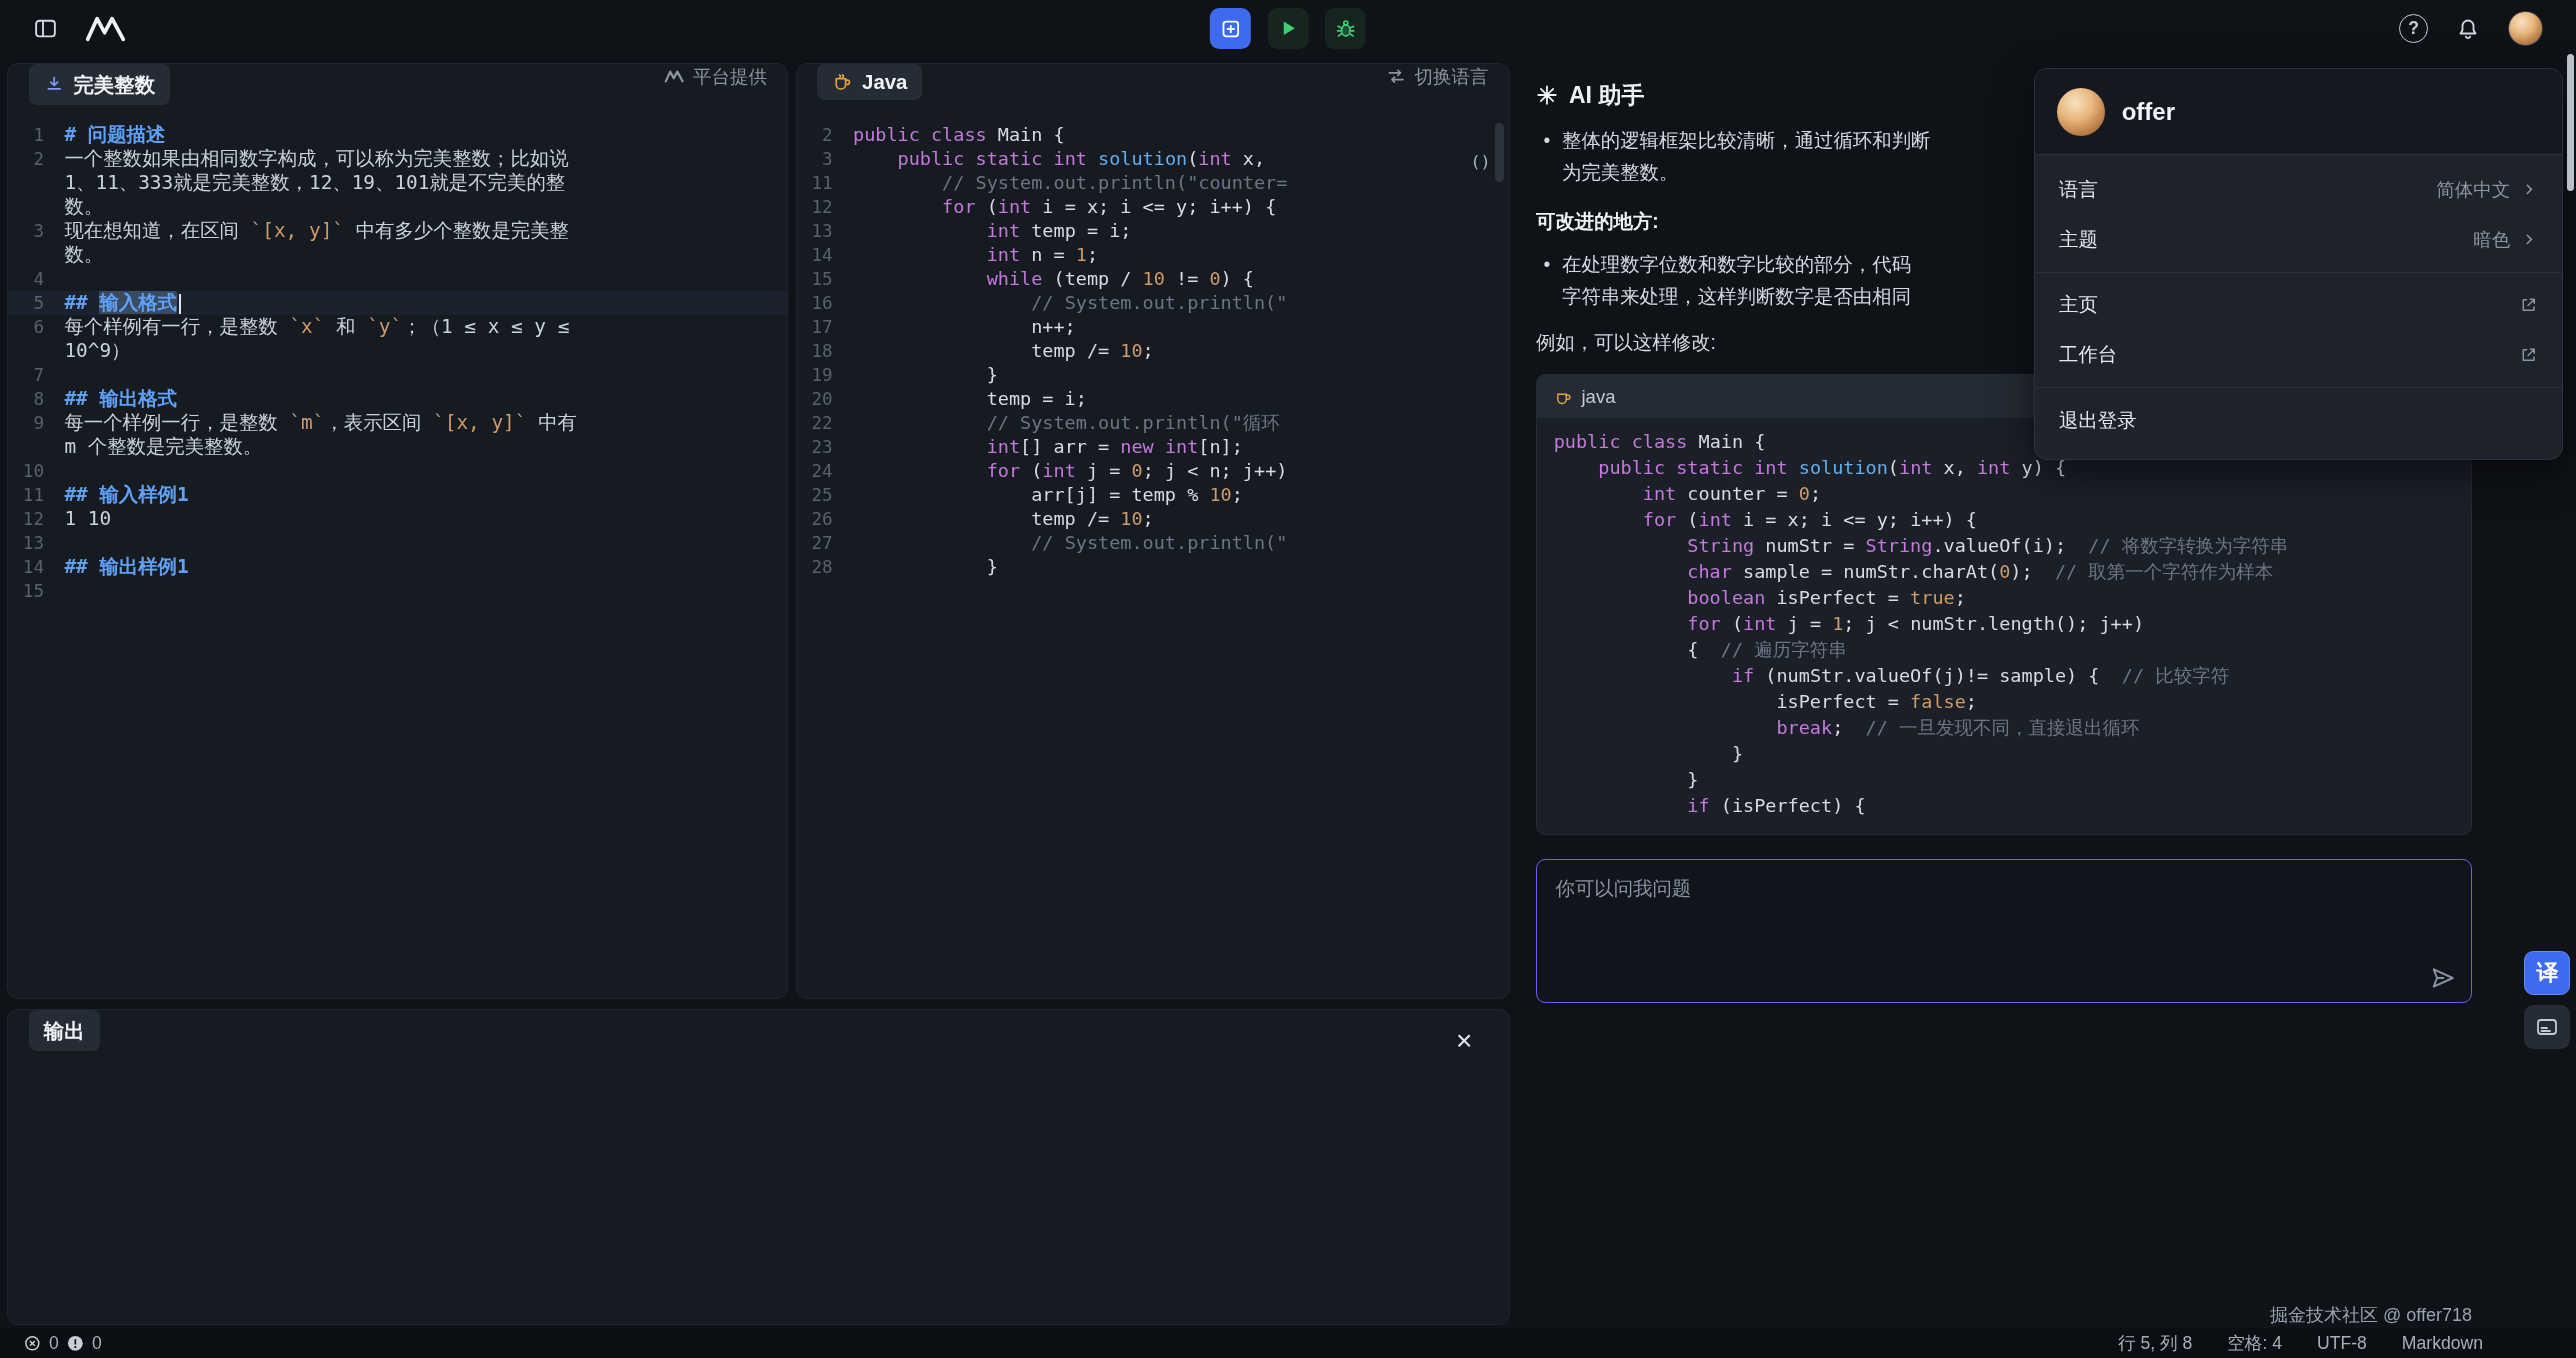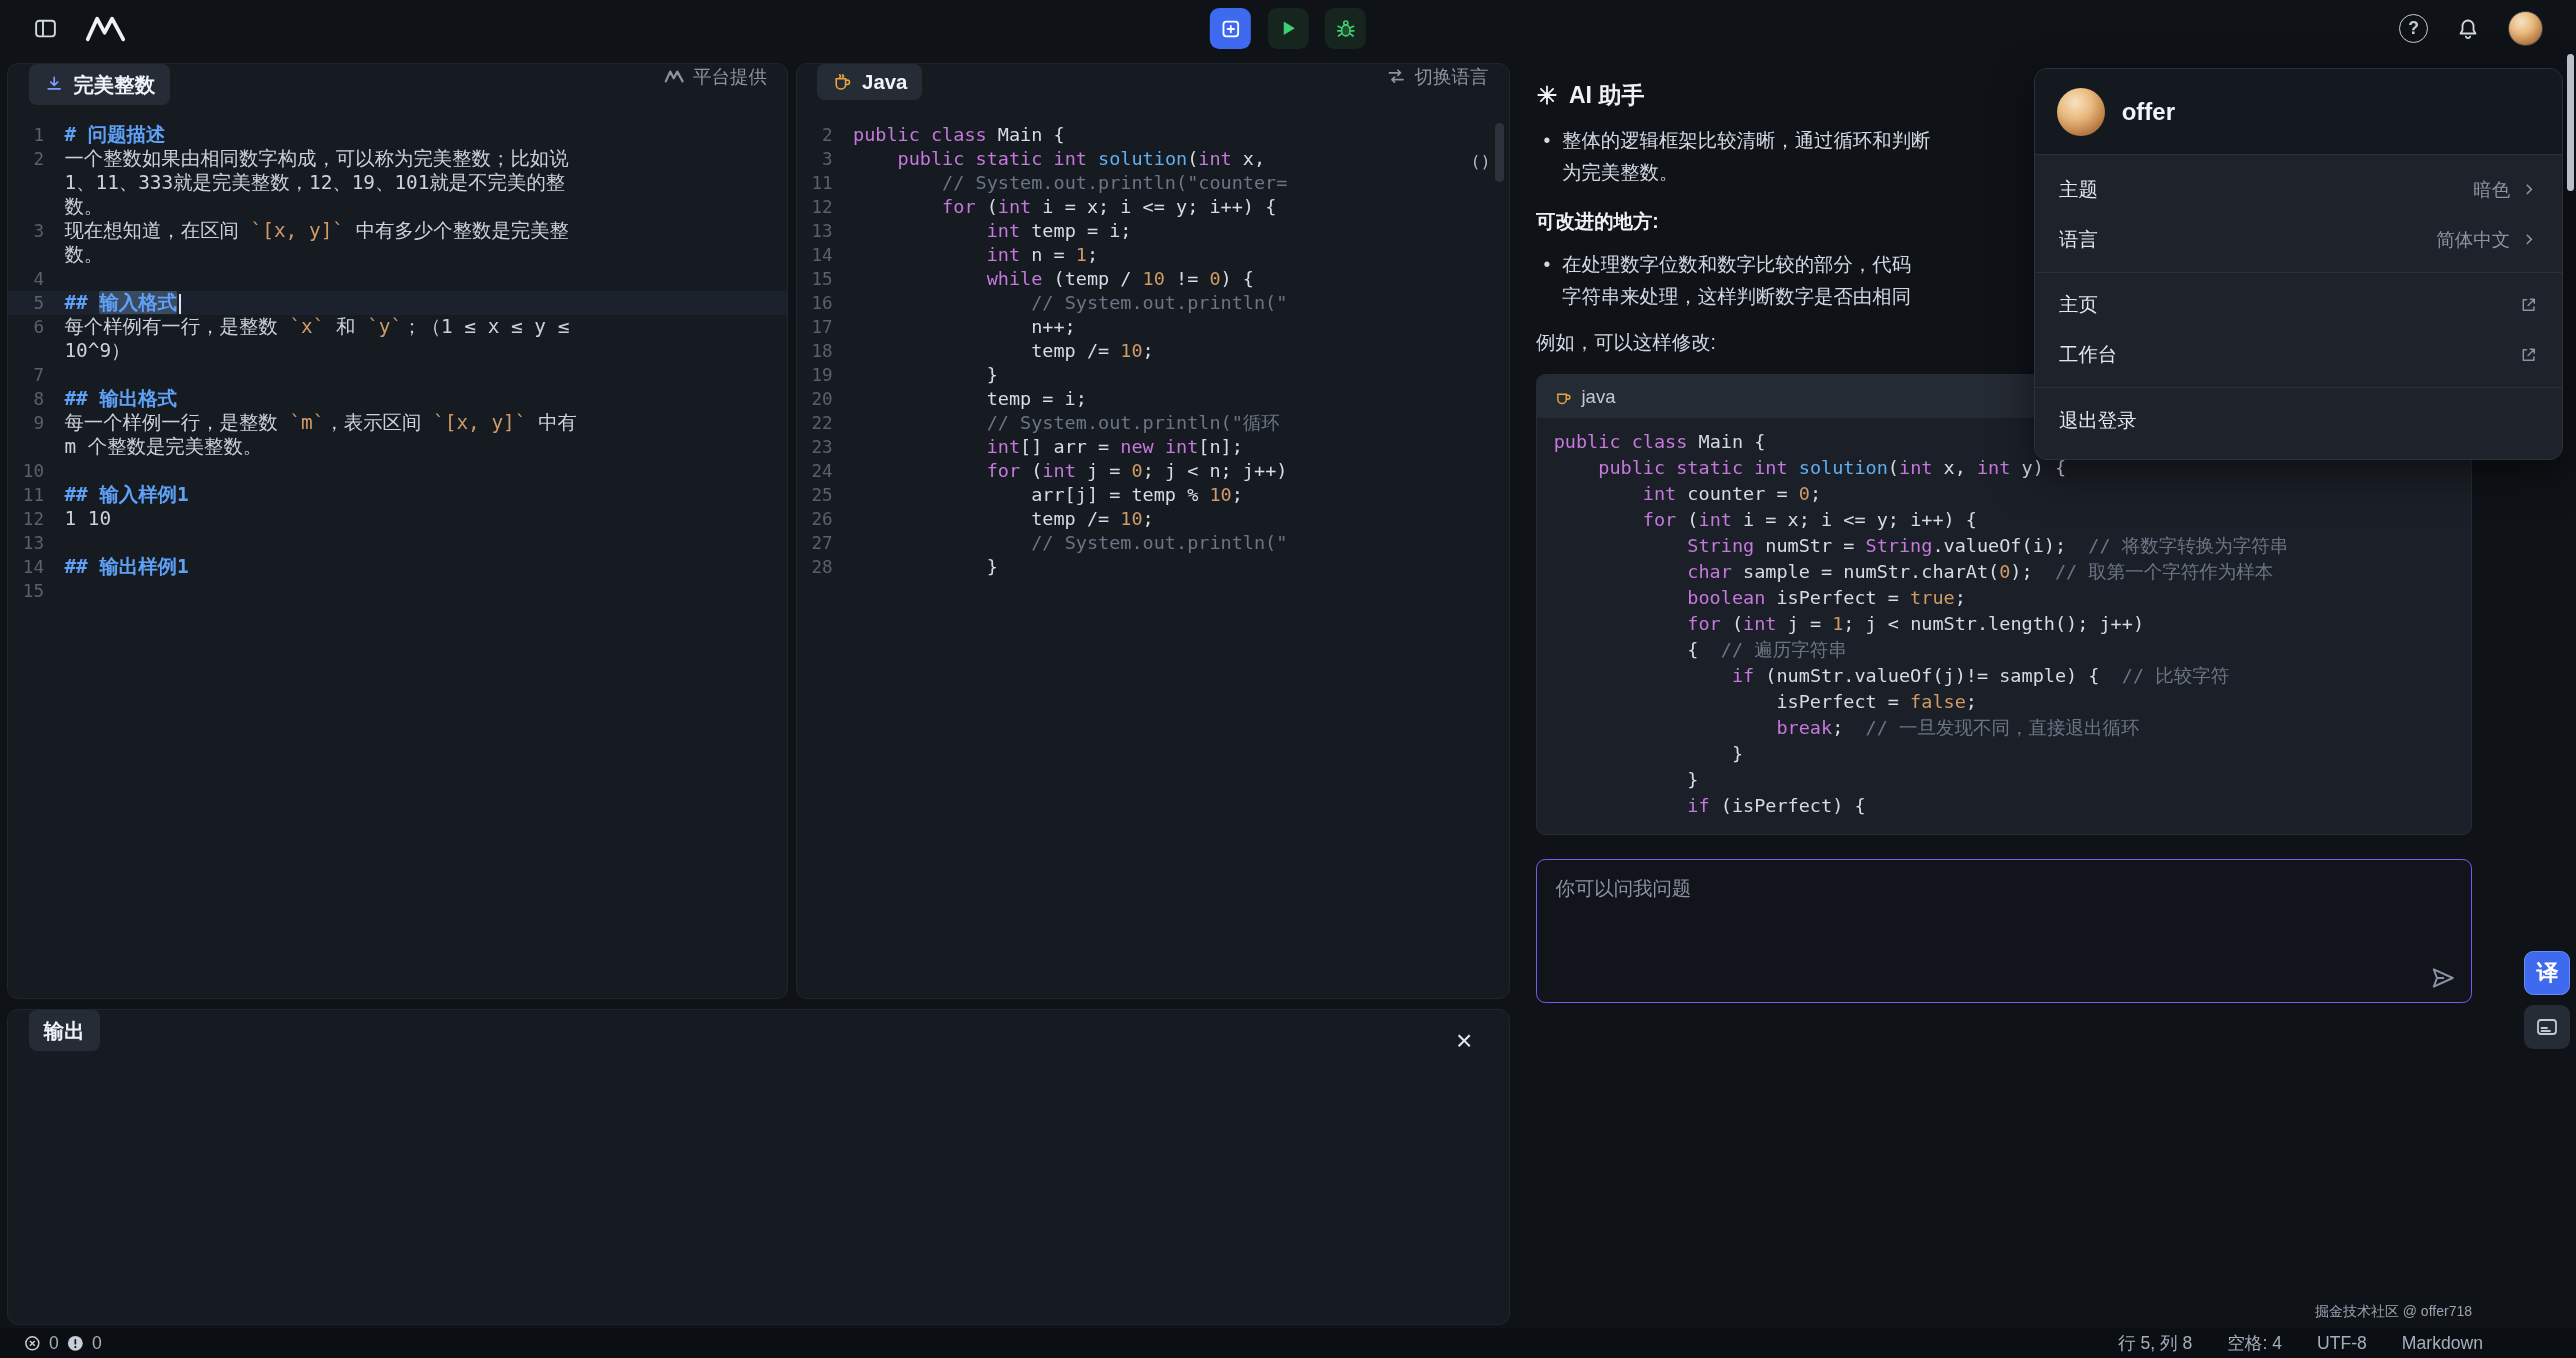--- a/index.html
+++ b/index.html
@@ -84,21 +84,21 @@
   .menu-right{margin-left:auto;color:#8b94a2;display:flex;align-items:center}
   .chev{margin-left:11px;color:#8b94a2;display:flex;align-items:center}
   .menu-divider{height:0.9px;background:#2a303a;margin:7.4px 0}
 
   
   .fab{position:absolute;right:5.6px;width:46px;height:44px;border-radius:9.3px;display:flex;align-items:center;
     justify-content:center;cursor:pointer;z-index:40}
   #fab-translate{top:951px;background:#3e6af0;color:#fff;font-size:22px;font-weight:700;border:0.9px solid #6b8cf5}
   #fab-panel{top:1005px;background:#262c35;color:#c3cad6}
   .page-scrollthumb{position:absolute;right:1.9px;top:54px;width:7.4px;height:137px;background:#b9c0ca;border-radius:3.7px;z-index:70}
-  .credit{position:absolute;left:1536px;top:1303px;width:936px;text-align:right;font-size:14px;color:#9aa3b1}
+  .credit{position:absolute;left:1536px;top:1303px;width:936px;text-align:right;font-size:18px;color:#9aa3b1}
 
   
   .statusbar{position:absolute;left:0;bottom:0;width:100%;height:30px;background:#0b0e13;display:flex;
     align-items:center;padding:0 93px 0 24px;font-size:17.6px;color:#a6aebc;z-index:30}
   .sb-left{display:flex;align-items:center;gap:8.3px}
   .sb-right{margin-left:auto;display:flex;align-items:center;gap:35px}
   svg{display:block}
 </style>
 </head>
 <body>
@@ -397,31 +397,31 @@
   </div>
 </section>
 
 <div class="menu">
   <div class="menu-header">
     <span class="menu-avatar"></span>
     <span class="menu-name">offer</span>
   </div>
   <div class="menu-body">
     <div class="menu-row">
-      <span>主题</span>
-      <span class="menu-value">暗色</span>
+      <span>语言</span>
+      <span class="menu-value">简体中文</span>
       <span class="chev">
         <svg width="16.7" height="16.7" viewBox="0 0 24 24" fill="none" stroke="#8b94a2" stroke-width="2.2" stroke-linecap="round">
             <path d="M9 6l6 6-6 6"></path>
           </svg>
       </span>
     </div>
     <div class="menu-row">
-      <span>语言</span>
-      <span class="menu-value">简体中文</span>
+      <span>主题</span>
+      <span class="menu-value">暗色</span>
       <span class="chev">
         <svg width="16.7" height="16.7" viewBox="0 0 24 24" fill="none" stroke="#8b94a2" stroke-width="2.2" stroke-linecap="round">
             <path d="M9 6l6 6-6 6"></path>
           </svg>
       </span>
     </div>
     <div class="menu-divider"></div>
     <div class="menu-row">
       <span>主页</span>
       <span class="menu-right">

